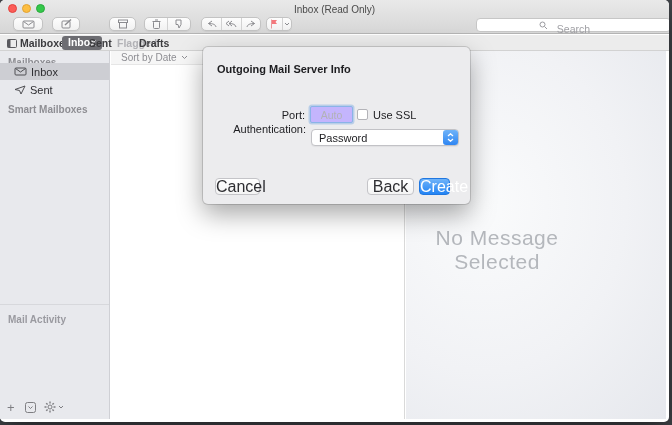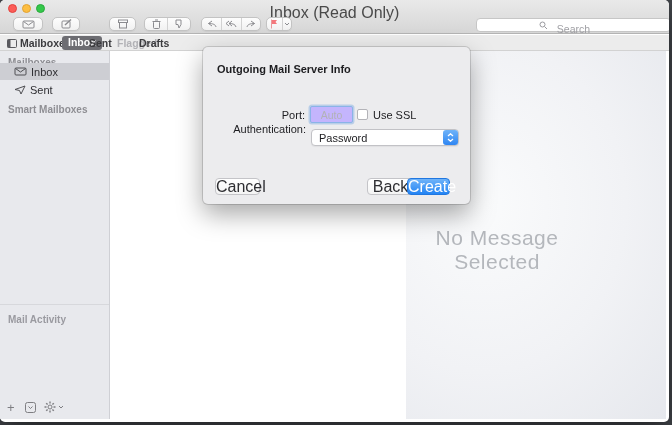--- a/index.html
+++ b/index.html
@@ -20,21 +20,21 @@
     position:absolute; left:0; top:0; width:100%; height:34px;
     background:linear-gradient(#e9e9e9,#d6d6d6);
     border-bottom:1px solid #b4b4b4;
   }
   .traffic { position:absolute; top:4px; width:9px; height:9px; border-radius:50%; }
   .t-red    { left:8px;  background:#fc5c57; border:0.5px solid #e2443f; }
   .t-yellow { left:22px; background:#fdbe41; border:0.5px solid #e0a335; }
   .t-green  { left:36px; background:#34c84a; border:0.5px solid #2aa93c; }
   .win-title {
     position:absolute; top:4px; left:0; width:100%; text-align:center;
-    font-size:16px; color:#4a4a4a;
+    font-size:10px; color:#4a4a4a;
   }
   .tb-btn {
     position:absolute; top:17px; height:14px;
     background:linear-gradient(#fdfdfd,#f1f1f1);
     border:1px solid #c3c3c3; border-radius:5px;
     display:flex; align-items:center; justify-content:center;
     box-shadow:0 1px 1px rgba(0,0,0,.05);
   }
   .tb-seg { display:flex; align-items:center; justify-content:center; height:100%; }
   .tb-seg + .tb-seg { border-left:1px solid #d2d2d2; }
@@ -291,20 +291,28 @@
               <line x1="3.6" y1="8.4" x2="2.2" y2="9.8"></line>
           </g>
         </svg>
         <svg width="6" height="4" viewBox="0 0 6 4" style="margin-left:2px">
           <polyline points="1,1 3,3 5,1" fill="none" stroke="#7e7e82"></polyline>
         </svg>
       </span>
     </div>
   </div>
 
+  <div class="msglist">
+    <div class="msglist-header">
+      <span>Sort by Date</span>
+      <svg width="7" height="5" viewBox="0 0 7 5" style="margin-left:4px">
+        <polyline points="1,1 3.5,3.5 6,1" fill="none" stroke="#8e8e93"></polyline>
+      </svg>
+    </div>
+  </div>
 
   <div class="readpane">
     <div class="no-msg">No Message Selected</div>
   </div>
 
   <div class="dialog">
     <div class="dlg-title">Outgoing Mail Server Info</div>
 
     <div class="dlg-label" style="left:0; top:62px; width:102px;">Port:</div>
     <div class="port-field">
@@ -319,16 +327,16 @@
       <span class="stepper">
         <svg width="7" height="9" viewBox="0 0 7 9">
           <polyline points="1,3 3.5,0.8 6,3" fill="none" stroke="#fff" stroke-width="1.3"></polyline>
           <polyline points="1,6 3.5,8.2 6,6" fill="none" stroke="#fff" stroke-width="1.3"></polyline>
         </svg>
       </span>
     </div>
 
     <button class="dlg-btn" style="left:12px; width:45px;">Cancel</button>
     <button class="dlg-btn" style="left:164px; width:47px;">Back</button>
-    <button class="dlg-btn primary" style="left:204px; width:43px;text-align:center;">Create</button>
+    <button class="dlg-btn primary" style="left:216px; width:31px;text-align:center;">Create</button>
   </div>
 
 </div>
 
 </body></html>

